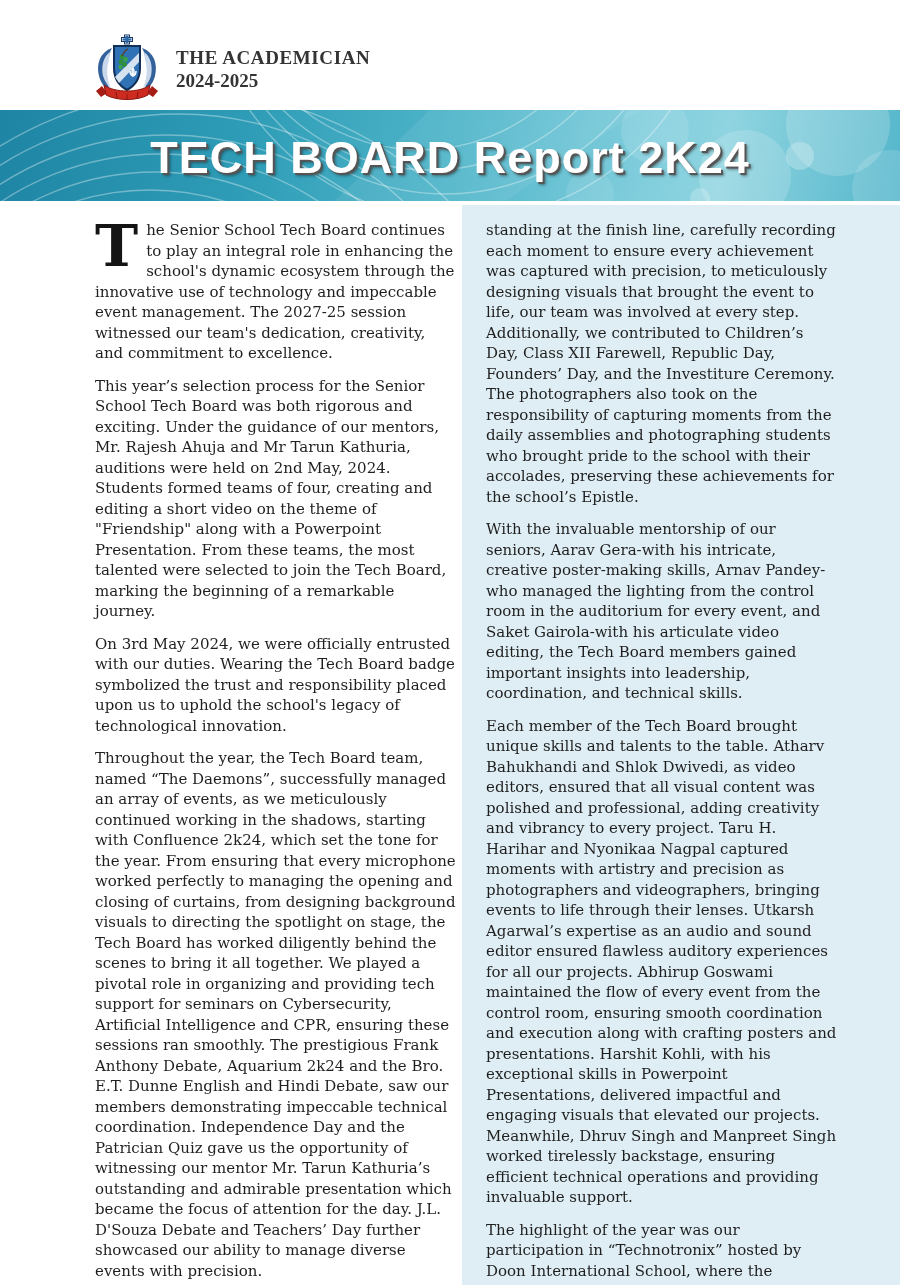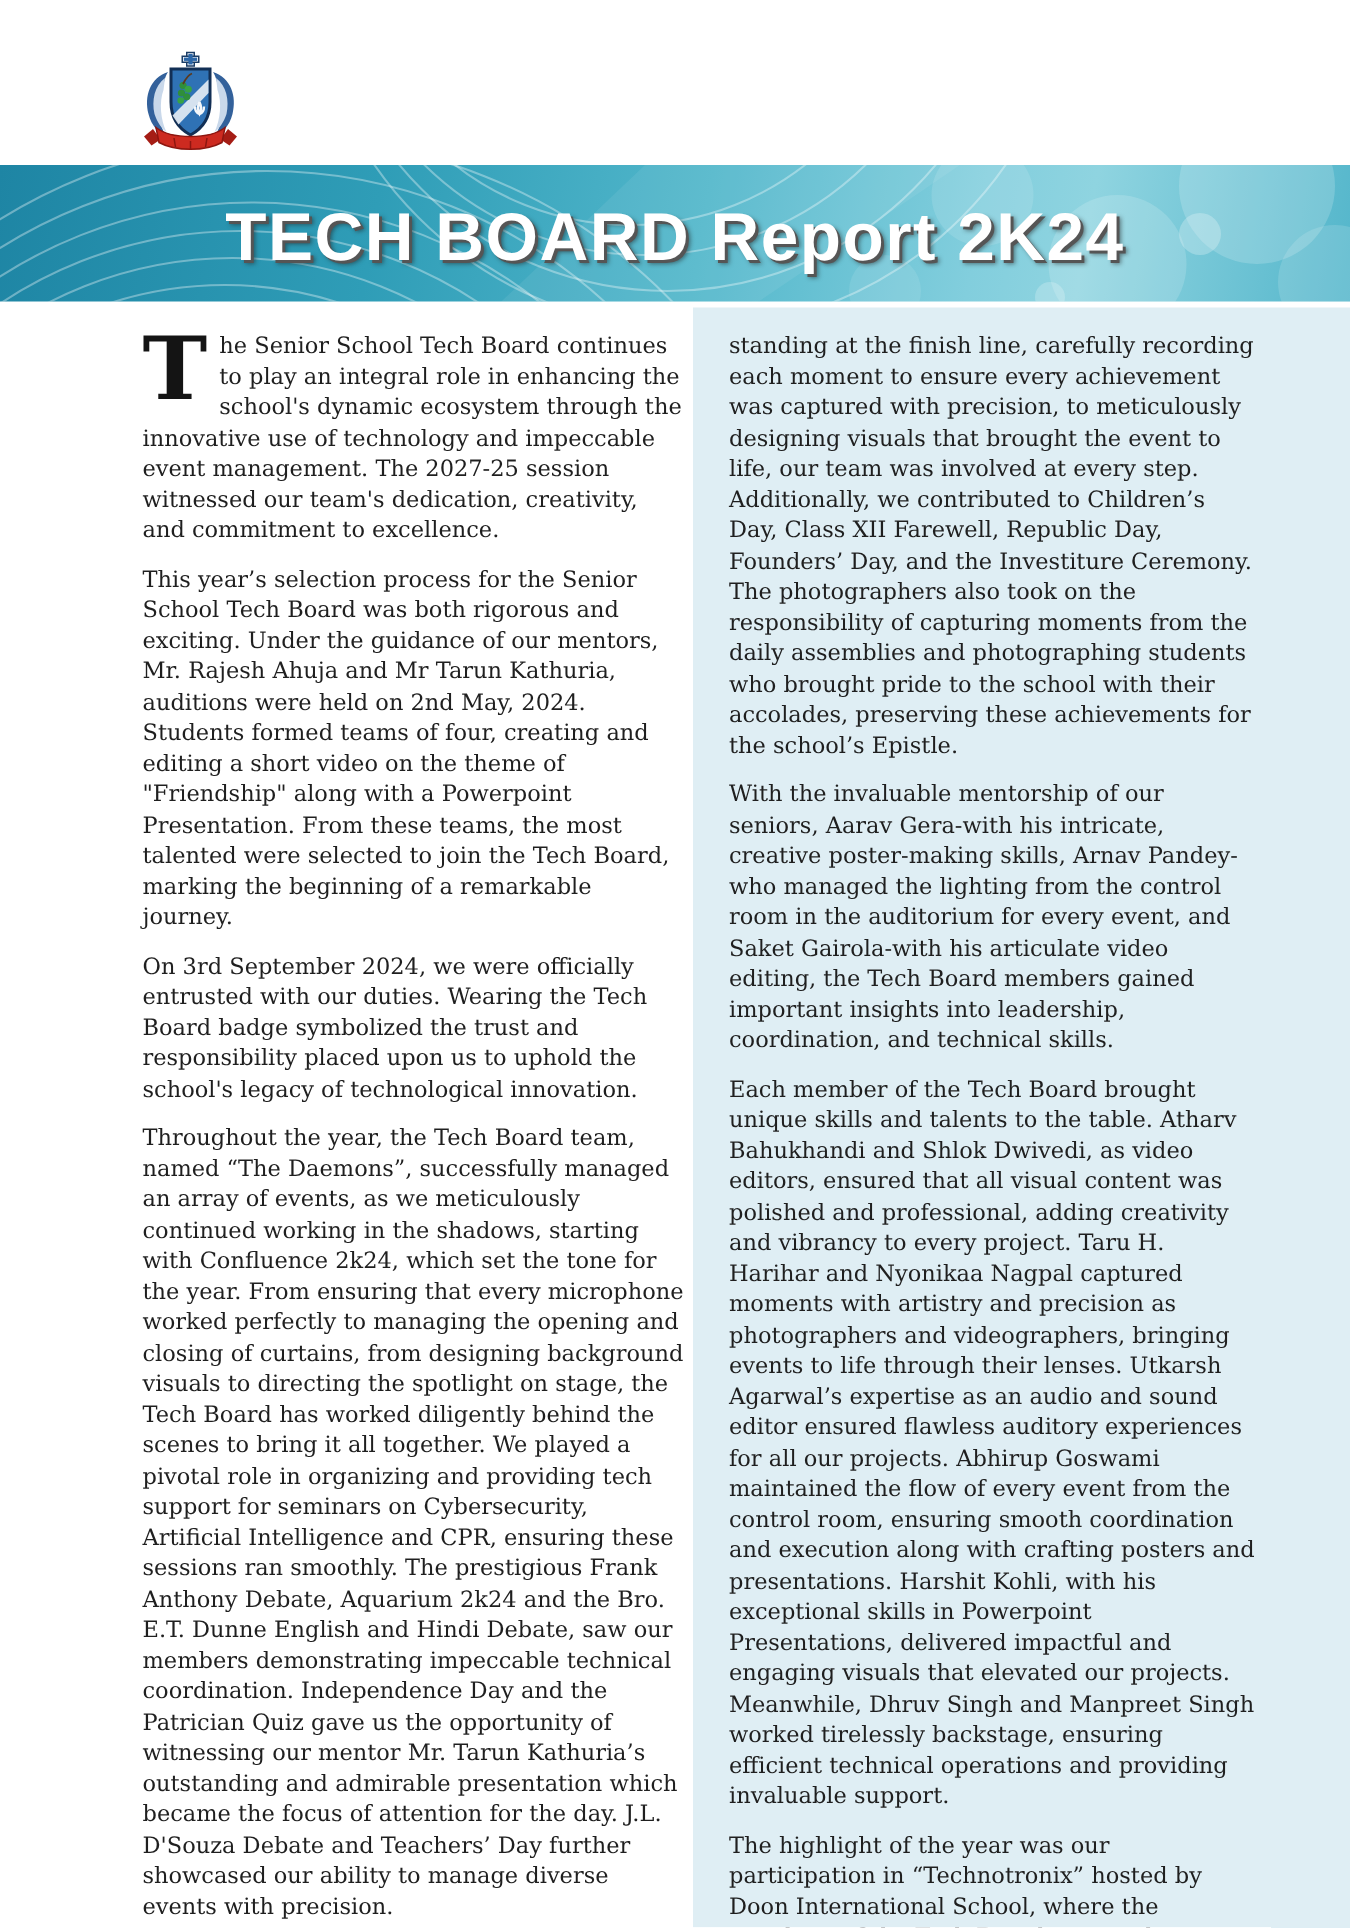--- a/index.html
+++ b/index.html
@@ -74,20 +74,24 @@
         <path d="M30,22 Q33,16 36,15" stroke="#5b3a1e" stroke-width="1.2" fill="none"></path>
 
         <path d="M41,34 q-2,4 0,8 q2,-4 0,-8 M38,37 q0,4 3,5 M44,37 q0,4 -3,5" stroke="#f4f7fa" stroke-width="1.6" fill="none"></path>
 
         <path d="M10,52 L4,57 L9,63 L15,59 Z" fill="#a51d15"></path>
         <path d="M60,52 L66,57 L61,63 L55,59 Z" fill="#a51d15"></path>
         <path d="M12,51 C22,59 48,59 58,51 L56,61 C45,67 25,67 14,61 Z" fill="#cd2a20" stroke="#8c1610" stroke-width="1"></path>
         <path d="M24,58 L25,64 M35,60 L35,66 M46,58 L45,64" stroke="#8c1610" stroke-width="1" fill="none"></path>
       </svg>
     </div>
+    <div class="header-text">
+      <div class="mag-title">THE ACADEMICIAN</div>
+      <div class="mag-year">2024-2025</div>
+    </div>
   </header>
 
   <div class="banner">
     <svg class="banner-decor" viewBox="0 0 900 95" preserveAspectRatio="none">
 
       <g fill="none" stroke="#ffffff" stroke-opacity="0.35" stroke-width="1.4">
         <circle cx="150" cy="330" r="250"></circle>
         <circle cx="155" cy="330" r="268"></circle>
         <circle cx="160" cy="332" r="288"></circle>
         <circle cx="168" cy="335" r="310"></circle>
@@ -114,21 +118,21 @@
     <h1 class="banner-title">TECH BOARD Report 2K24</h1>
   </div>
 
   <main>
     <div class="right-panel"></div>
 
     <div class="col left-col" id="left-col">
       <p><span class="dropcap">T</span><span>he Senior School Tech Board continues to play an integral role in enhancing the school's dynamic ecosystem through the innovative use of technology and impeccable event management. The 2027-25 session witnessed our team's dedication, creativity, and commitment to excellence.</span></p>
 
     <p>This year’s selection process for the Senior School Tech Board was both rigorous and exciting. Under the guidance of our mentors, Mr. Rajesh Ahuja and Mr Tarun Kathuria, auditions were held on 2nd May, 2024. Students formed teams of four, creating and editing a short video on the theme of "Friendship" along with a Powerpoint Presentation. From these teams, the most talented were selected to join the Tech Board, marking the beginning of a remarkable journey.</p>
-        <p>On 3rd September 2024, we were officially entrusted with our duties. Wearing the Tech Board badge symbolized the trust and responsibility placed upon us to uphold the school's legacy of technological innovation.</p>
+        <p>On 3rd May 2024, we were officially entrusted with our duties. Wearing the Tech Board badge symbolized the trust and responsibility placed upon us to uphold the school's legacy of technological innovation.</p>
         <p>Throughout the year, the Tech Board team, named “The Daemons”, successfully managed an array of events, as we meticulously continued working in the shadows, starting with Confluence 2k24, which set the tone for the year. From ensuring that every microphone worked perfectly to managing the opening and closing of curtains, from designing background visuals to directing the spotlight on stage, the Tech Board has worked diligently behind the scenes to bring it all together. We played a pivotal role in organizing and providing tech support for seminars on Cybersecurity, Artificial Intelligence and CPR, ensuring these sessions ran smoothly. The prestigious Frank Anthony Debate, Aquarium 2k24 and the Bro. E.T. Dunne English and Hindi Debate, saw our members demonstrating impeccable technical coordination. Independence Day and the Patrician Quiz gave us the opportunity of witnessing our mentor Mr. Tarun Kathuria’s outstanding and admirable presentation which became the focus of attention for the day. J.L. D'Souza Debate and Teachers’ Day further showcased our ability to manage diverse events with precision.</p>
       </div>
 
     <div class="col right-col" id="right-col">
 
     <p>standing at the finish line, carefully recording each moment to ensure every achievement was captured with precision, to meticulously designing visuals that brought the event to life, our team was involved at every step. Additionally, we contributed to Children’s Day, Class XII Farewell, Republic Day, Founders’ Day, and the Investiture Ceremony. The photographers also took on the responsibility of capturing moments from the daily assemblies and photographing students who brought pride to the school with their accolades, preserving these achievements for the school’s Epistle.</p>
         <p>With the invaluable mentorship of our seniors, Aarav Gera-with his intricate, creative poster-making skills, Arnav Pandey-who managed the lighting from the control room in the auditorium for every event, and Saket Gairola-with his articulate video editing, the Tech Board members gained important insights into leadership, coordination, and technical skills.</p>
         <p>Each member of the Tech Board brought unique skills and talents to the table. Atharv Bahukhandi and Shlok Dwivedi, as video editors, ensured that all visual content was polished and professional, adding creativity and vibrancy to every project. Taru H. Harihar and Nyonikaa Nagpal captured moments with artistry and precision as photographers and videographers, bringing events to life through their lenses. Utkarsh Agarwal’s expertise as an audio and sound editor ensured flawless auditory experiences for all our projects. Abhirup Goswami maintained the flow of every event from the control room, ensuring smooth coordination and execution along with crafting posters and presentations. Harshit Kohli, with his exceptional skills in Powerpoint Presentations, delivered impactful and engaging visuals that elevated our projects. Meanwhile, Dhruv Singh and Manpreet Singh worked tirelessly backstage, ensuring efficient technical operations and providing invaluable support.</p>
         <p>The highlight of the year was our participation in “Technotronix” hosted by Doon International School, where the members of the Tech Board emerged victorious, showcasing our innovative prowess. Additionally, three 12th-grade members represented our school in the Powerpoint-making</p>
       </div>

